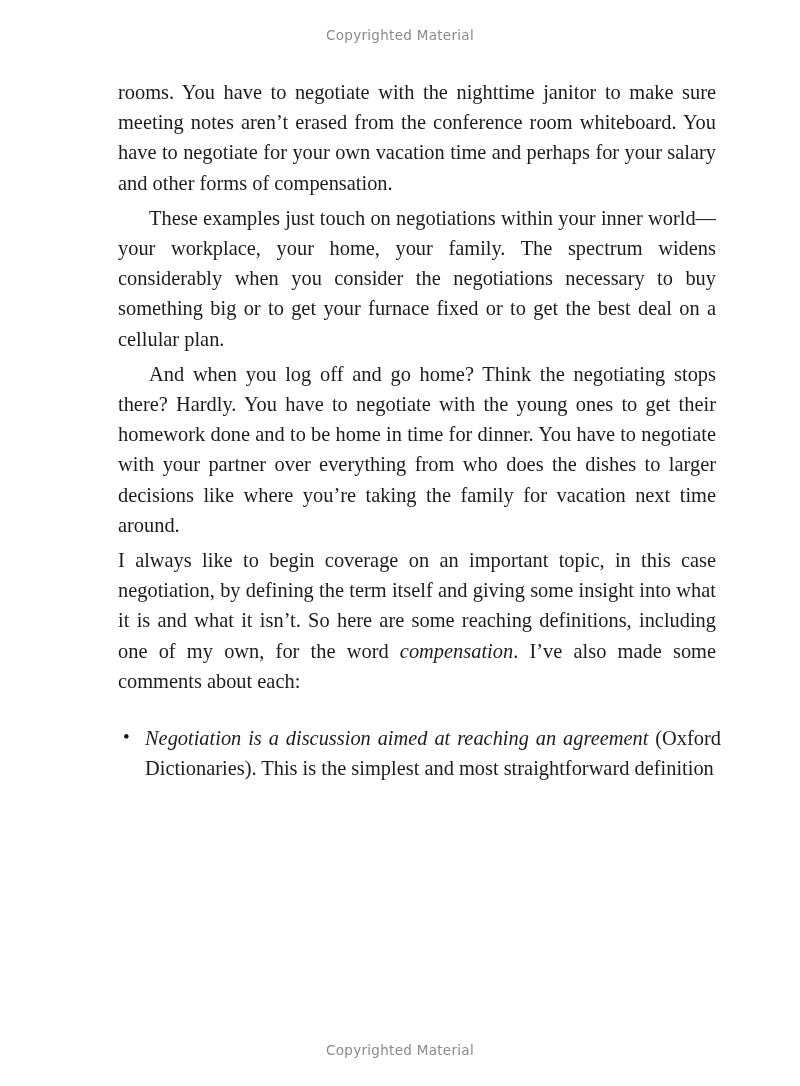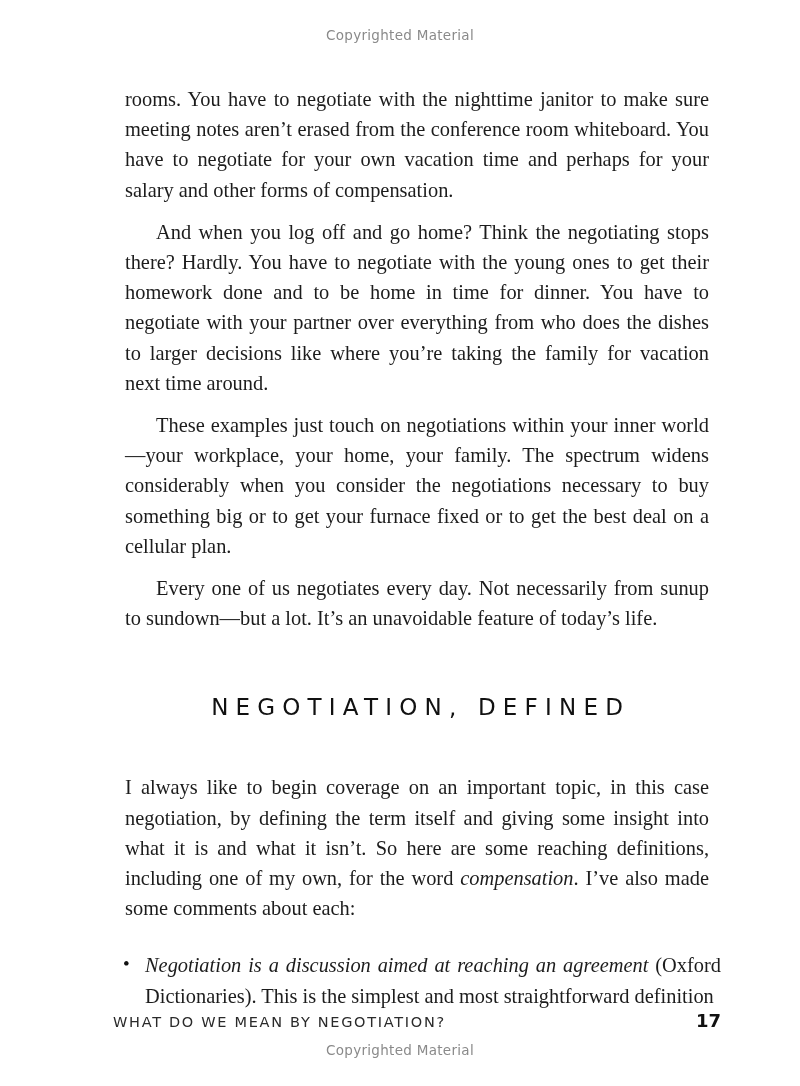--- a/index.html
+++ b/index.html
@@ -37,21 +37,21 @@
 
   
   .column {
     position: absolute;
     left: 113px;
     top: 72px;
     width: 608px;
   }
 
   p.body-text {
-    margin: 12px;
+    margin: 5px;
     font-size: 20.4px;
     line-height: 30.2px;
     color: #1c1c1c;
     text-align: justify;
     text-justify: inter-word;
     hyphens: none;
     letter-spacing: 0px;
     word-spacing: 0px;
   }
   p.indent { text-indent: 31px; }
@@ -133,38 +133,30 @@
 
 <div class="page">
 
   <div class="watermark watermark-top">Copyrighted Material</div>
 
   <div class="column">
 
     <p class="body-text no-indent">rooms. You have to negotiate with the nighttime janitor to make sure meeting notes aren’t erased from the conference room whiteboard. You have to negotiate for your own vacation time and perhaps for your salary and other forms of compensation.</p>
 
 
+    <p class="body-text indent">These examples just touch on negotiations within your inner world—your workplace, your home, your family. The spectrum widens considerably when you consider the negotiations necessary to buy something big or to get your furnace fixed or to get the best deal on a cellular plan.</p>
+
     <p class="body-text indent">And when you log off and go home? Think the negotiating stops there? Hardly. You have to negotiate with the young ones to get their homework done and to be home in time for dinner. You have to negotiate with your partner over everything from who does the dishes to larger decisions like where you’re taking the family for vacation next time around.</p>
 
-    <p class="body-text indent">These examples just touch on negotiations within your inner world—your workplace, your home, your family. The spectrum widens considerably when you consider the negotiations necessary to buy something big or to get your furnace fixed or to get the best deal on a cellular plan.</p>
 
-    <p class="body-text indent">Every one of us negotiates every day. Not necessarily from sunup to sundown—but a lot. It’s an unavoidable feature of today’s life.</p>
-
-    <div class="heading-block">
-      <h2 class="section-heading">NEGOTIATION, DEFINED</h2>
-    </div>
 
     <p class="body-text no-indent"><span>I always like to begin coverage on an important topic, in this case negotiation, by defining the term itself and giving some insight into what it is and what it isn’t. So here are some reaching definitions, including one of my own, for the word </span><em class="ital">compensation</em><span>. I’ve also made some comments about each:</span></p>
 
     <ul class="bullets">
       <li><span class="bullet-mark">•</span><em class="ital">Negotiation is a discussion aimed at reaching an agreement</em><span> (Oxford Dictionaries). This is the simplest and most straightforward definition</span></li>
     </ul>
 
   </div>
 
-  <div class="footer">
-    <span class="footer-title">WHAT DO WE MEAN BY NEGOTIATION?</span>
-    <span class="footer-page">17</span>
-  </div>
 
   <div class="watermark watermark-bottom">Copyrighted Material</div>
 
 </div>
 
 </body></html>

